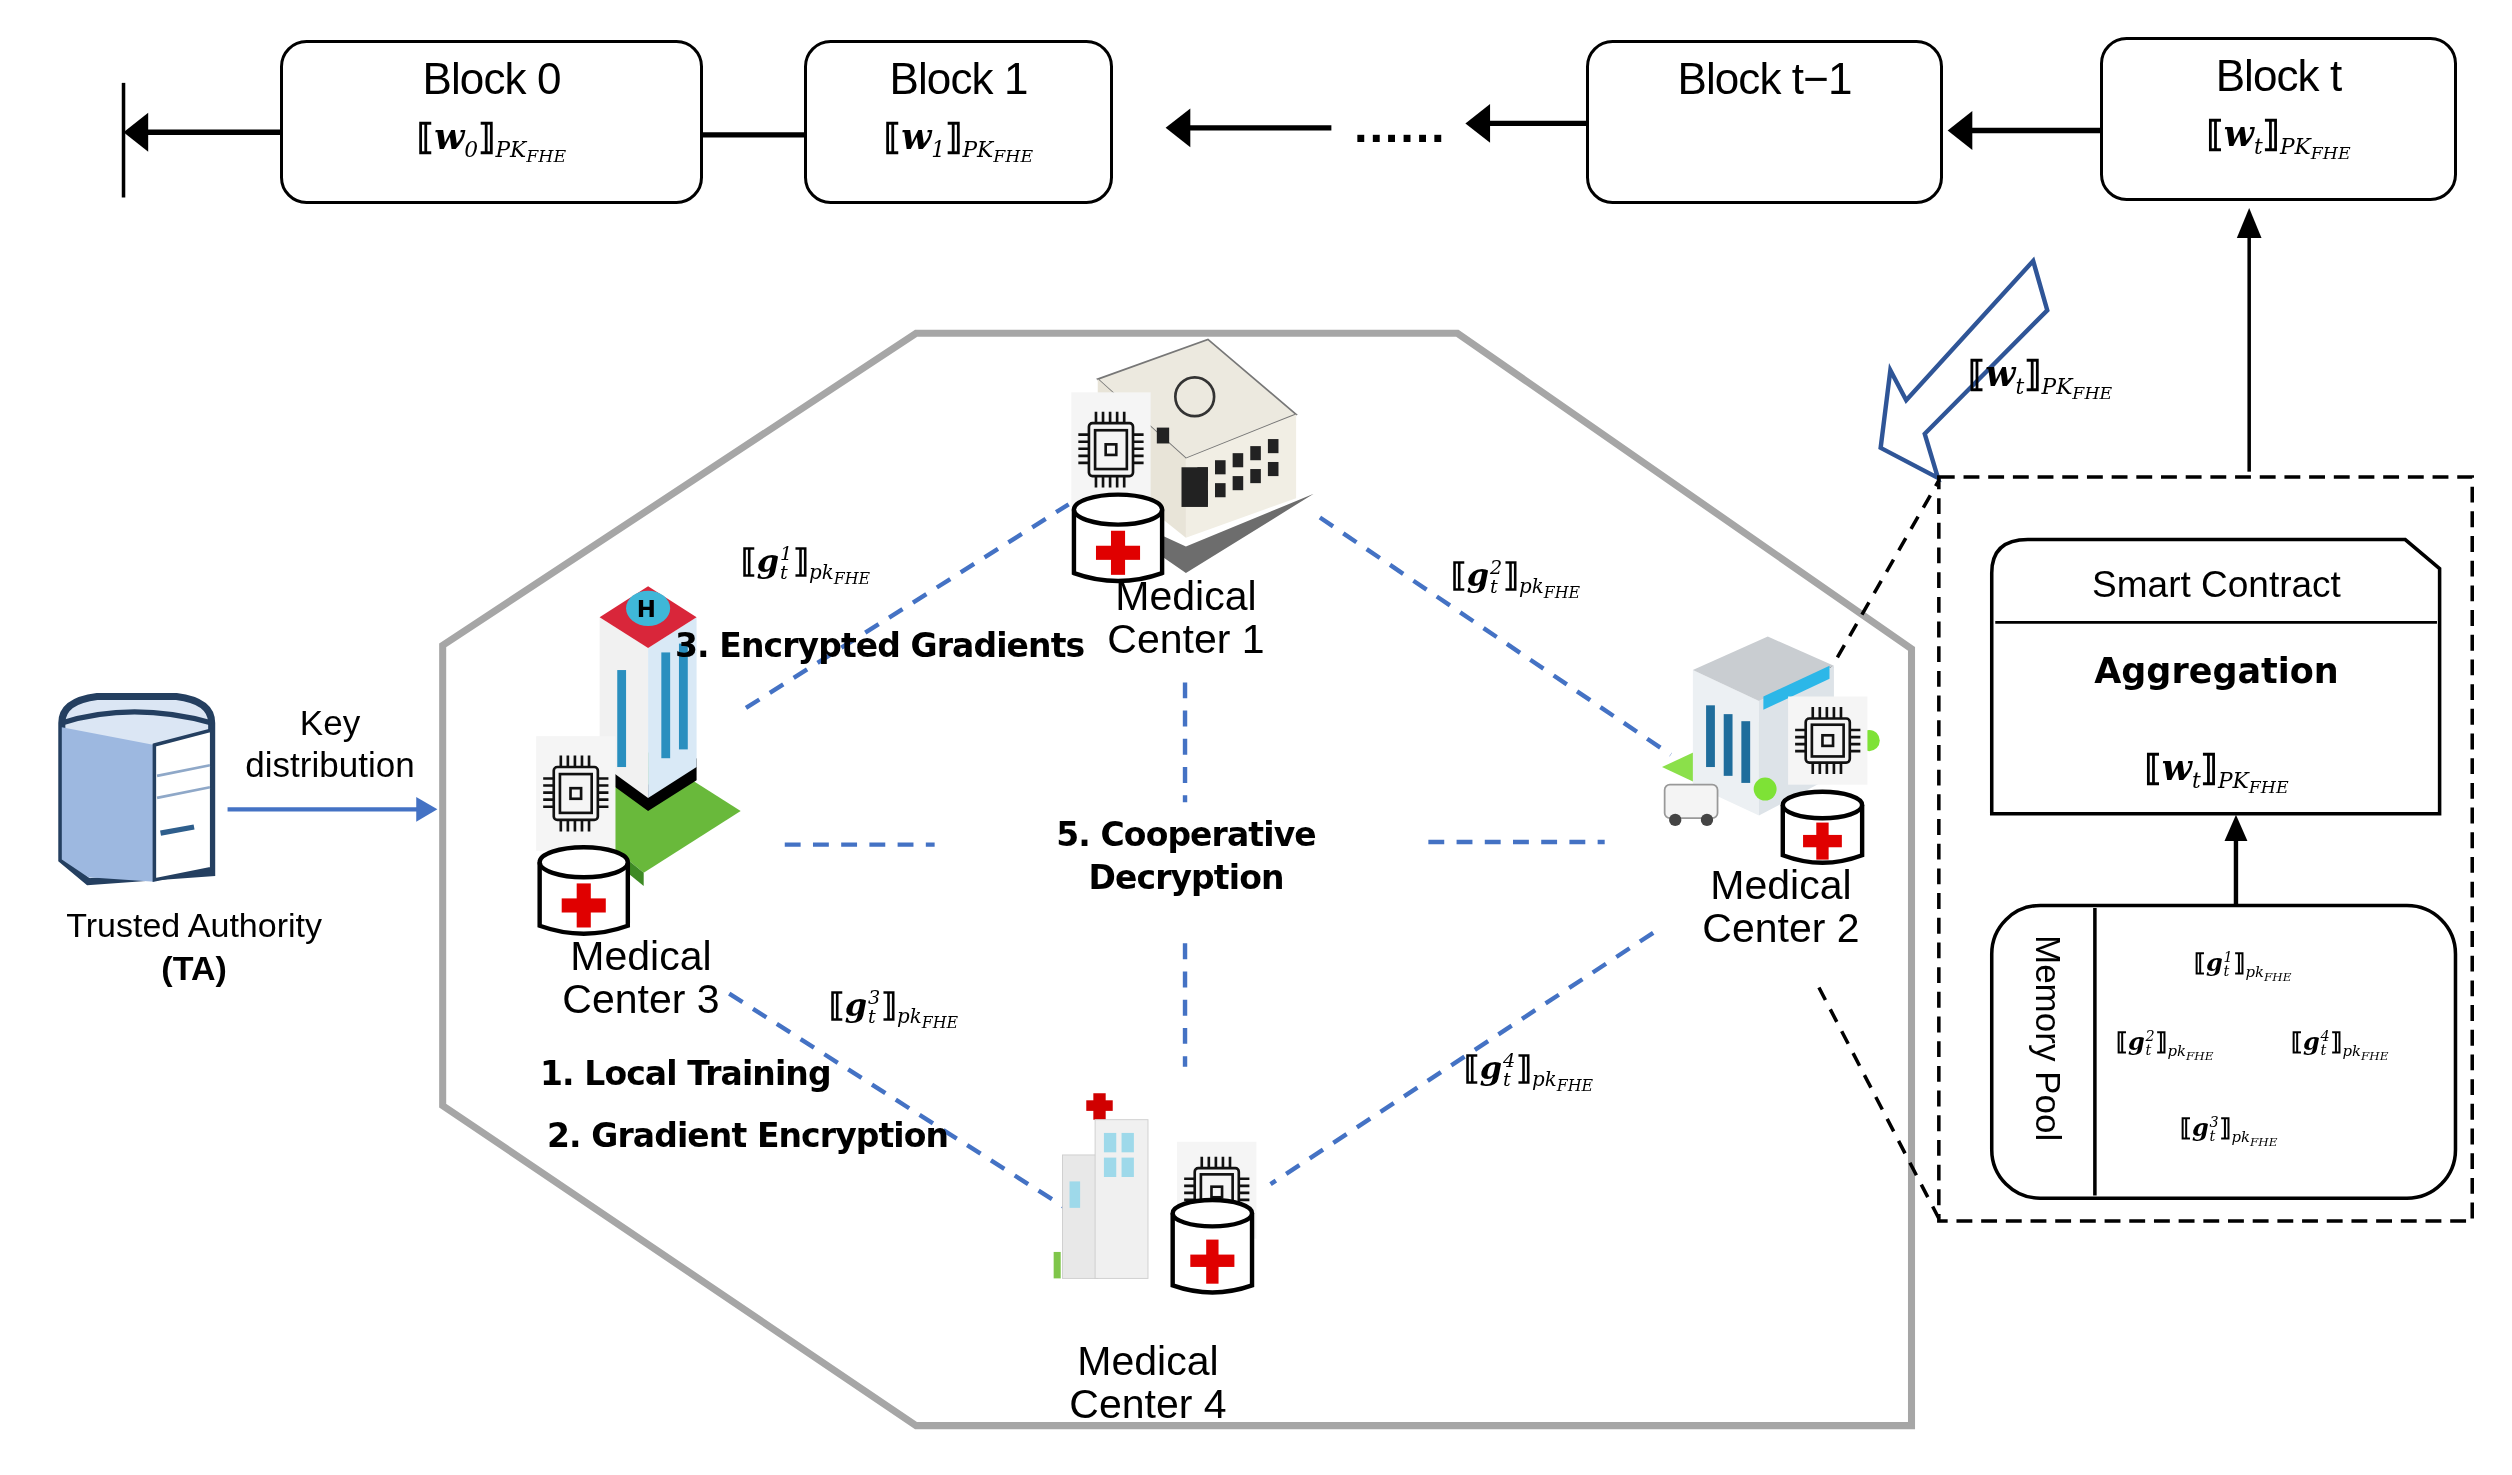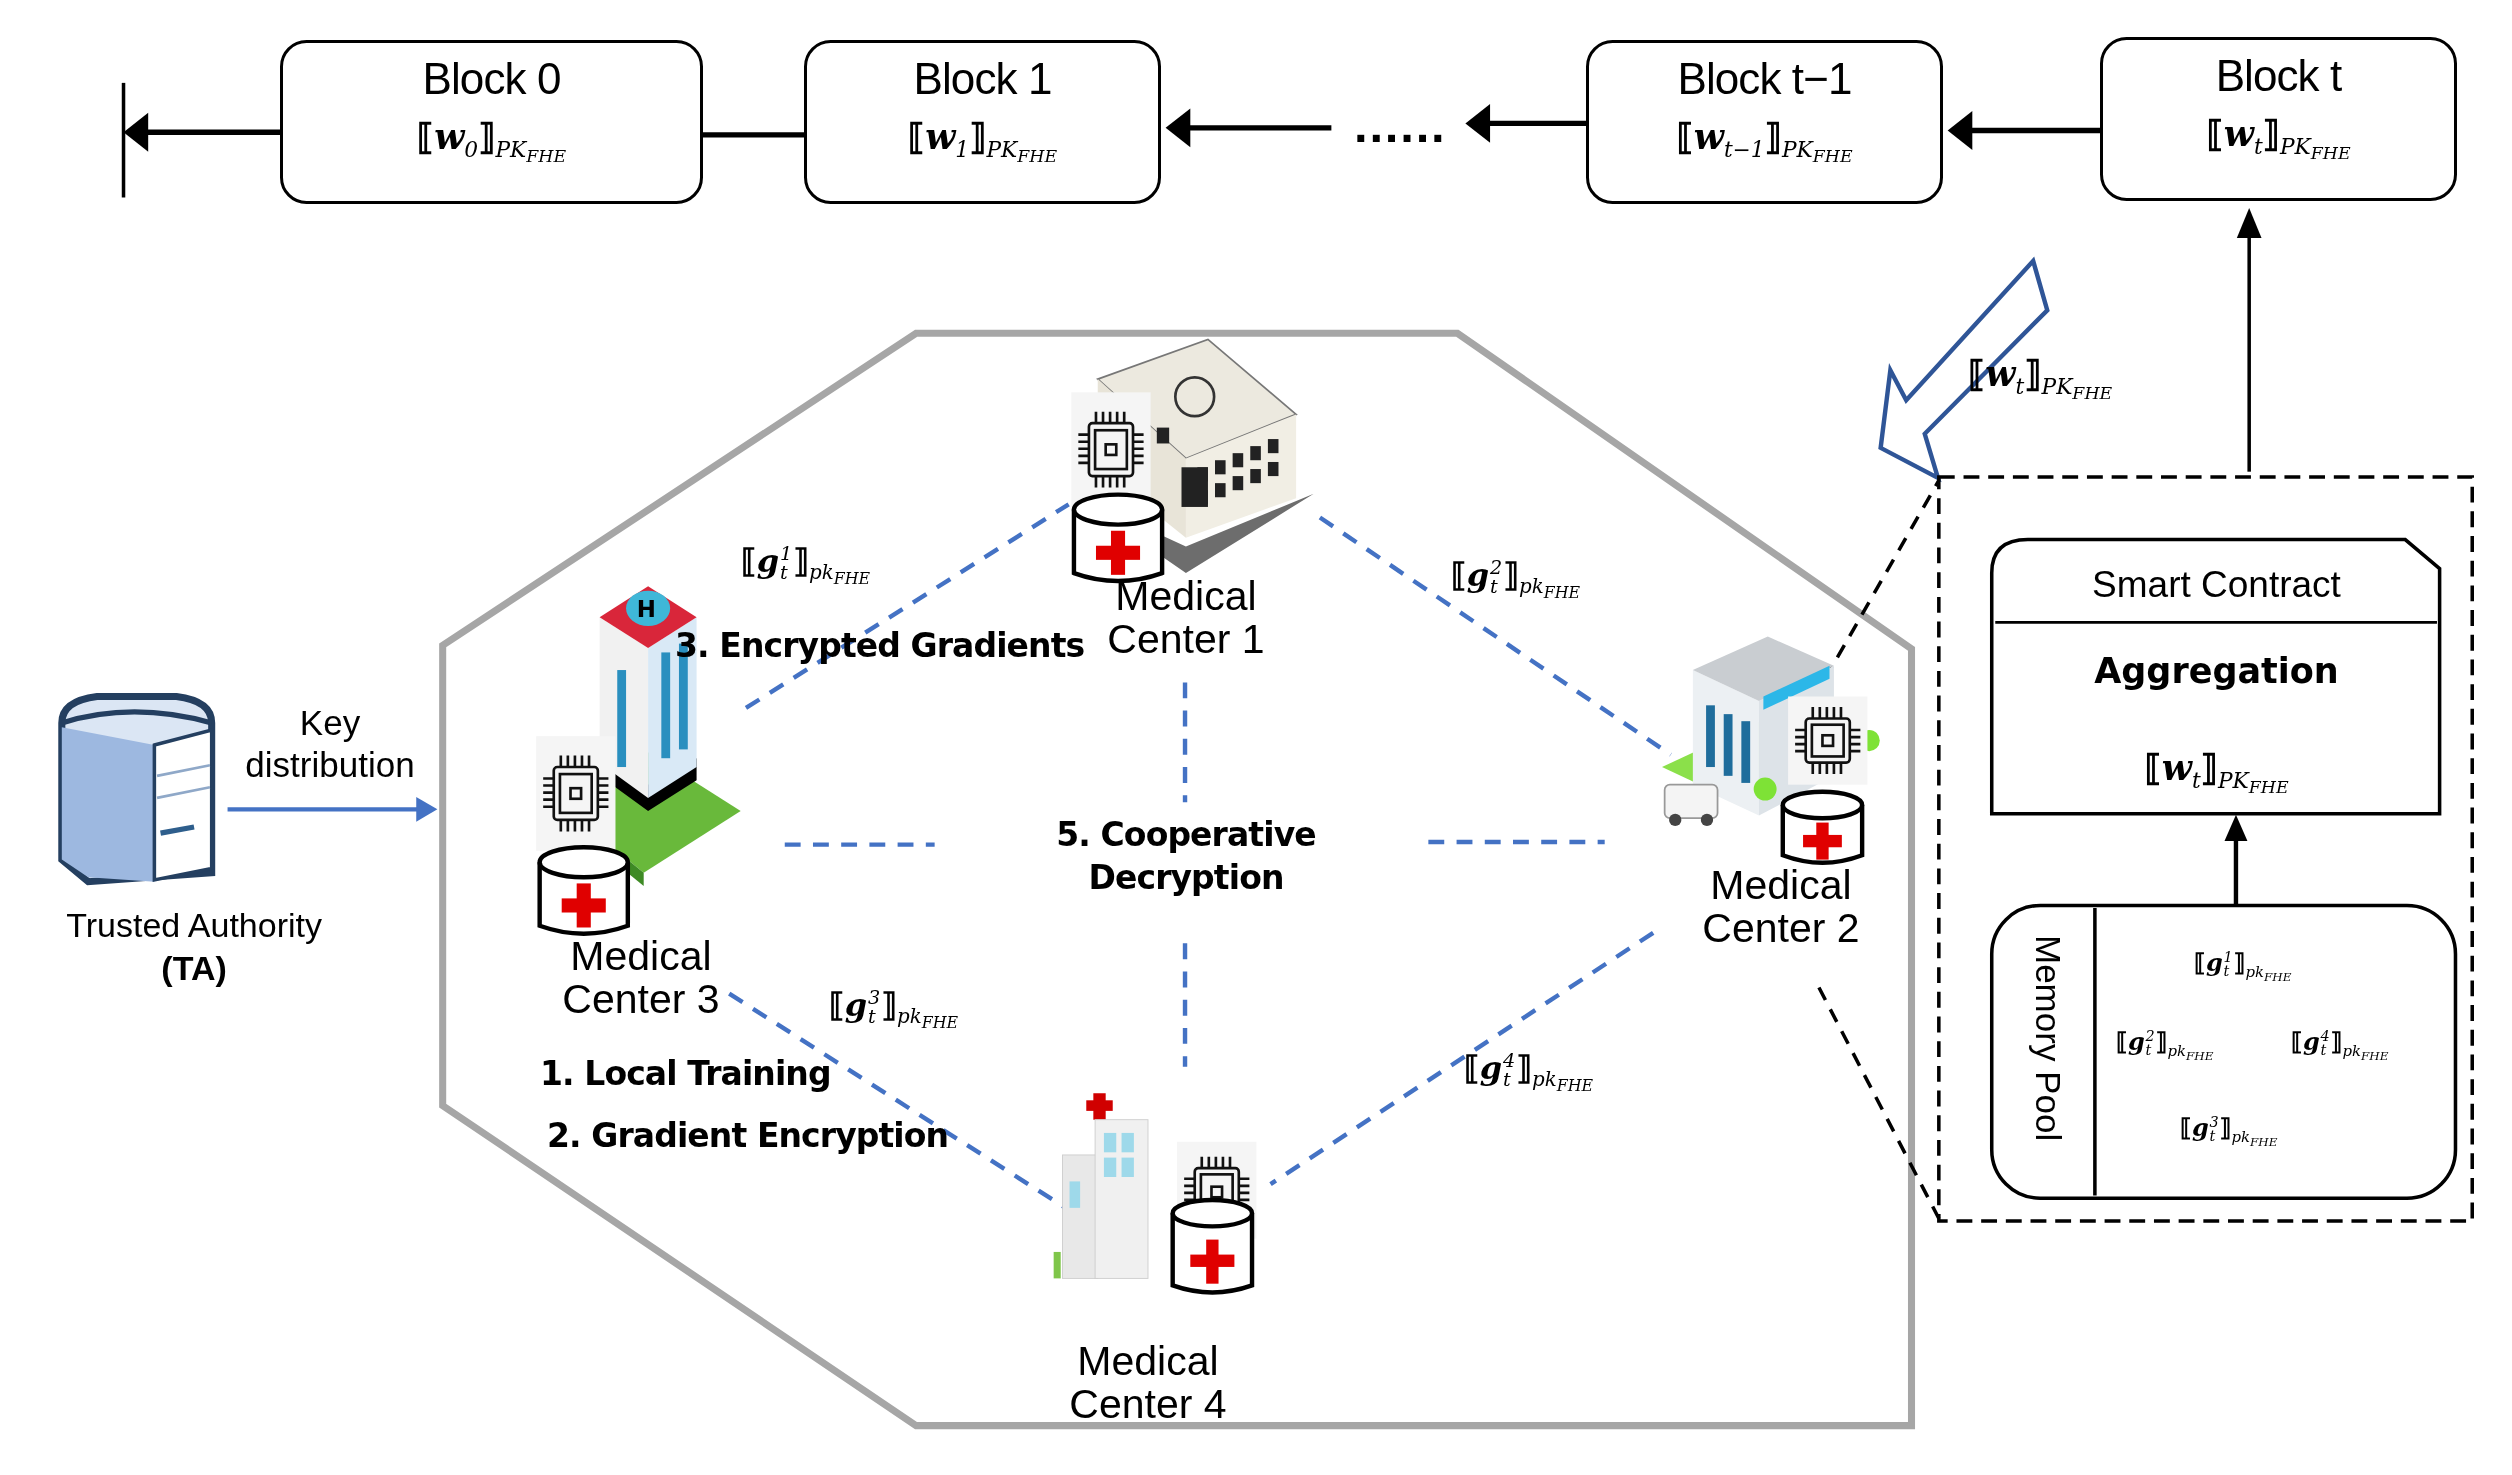--- a/index.html
+++ b/index.html
@@ -228,28 +228,27 @@
     <ellipse cx="45" cy="18" rx="45" ry="15" fill="#fff" stroke="#000" stroke-width="5"></ellipse>
     <rect x="38" y="48" width="14" height="50" fill="#e00000"></rect>
       <rect x="20" y="65" width="50" height="14" fill="#e00000"></rect>
   </g>
 </svg>
 
 <div class="block" style="left:280px;top:40px;width:423px;height:164px;">
   <div class="block-title">Block 0</div>
   <div class="block-math math"><span class="br">⟦</span><span class="v">w</span><sub>0</sub><span class="br">⟧</span><sub><span>PK</span><sub>FHE</sub></sub></div>
 </div>
-<div class="block" style="left:804px;top:40px;width:357px;height:164px;">
+<div class="block" style="left:804px;top:40px;width:309px;height:164px;">
   <div class="block-title">Block 1</div>
   <div class="block-math math"><span class="br">⟦</span><span class="v">w</span><sub>1</sub><span class="br">⟧</span><sub><span>PK</span><sub>FHE</sub></sub></div>
 </div>
 <div class="abs" style="left:1354px;top:97px;font-size:49px;font-weight:bold;letter-spacing:1.8px;">......</div>
 <div class="block" style="left:1586px;top:40px;width:357px;height:164px;">
   <div class="block-title">Block t−1</div>
-  <div class="block-math math"><span class="br">⟦</span><span class="v">w</span><sub>t−1</sub><span class="br">⟧</span><sub><span>PK</span><sub>FHE</sub></sub></div>
 </div>
 <div class="block" style="left:2100px;top:37px;width:357px;height:164px;">
   <div class="block-title">Block t</div>
   <div class="block-math math"><span class="br">⟦</span><span class="v">w</span><sub>t</sub><span class="br">⟧</span><sub><span>PK</span><sub>FHE</sub></sub></div>
 </div>
 
 <div class="abs math" style="left:1968px;top:353px;font-size:35px;"><span class="br">⟦</span><span class="v">w</span><sub>t</sub><span class="br">⟧</span><sub><span>PK</span><sub>FHE</sub></sub></div>
 
 <div class="abs label-c" style="left:17.6px;top:908px;width:353px;font-size:34px;">
   <div>Trusted Authority</div>

